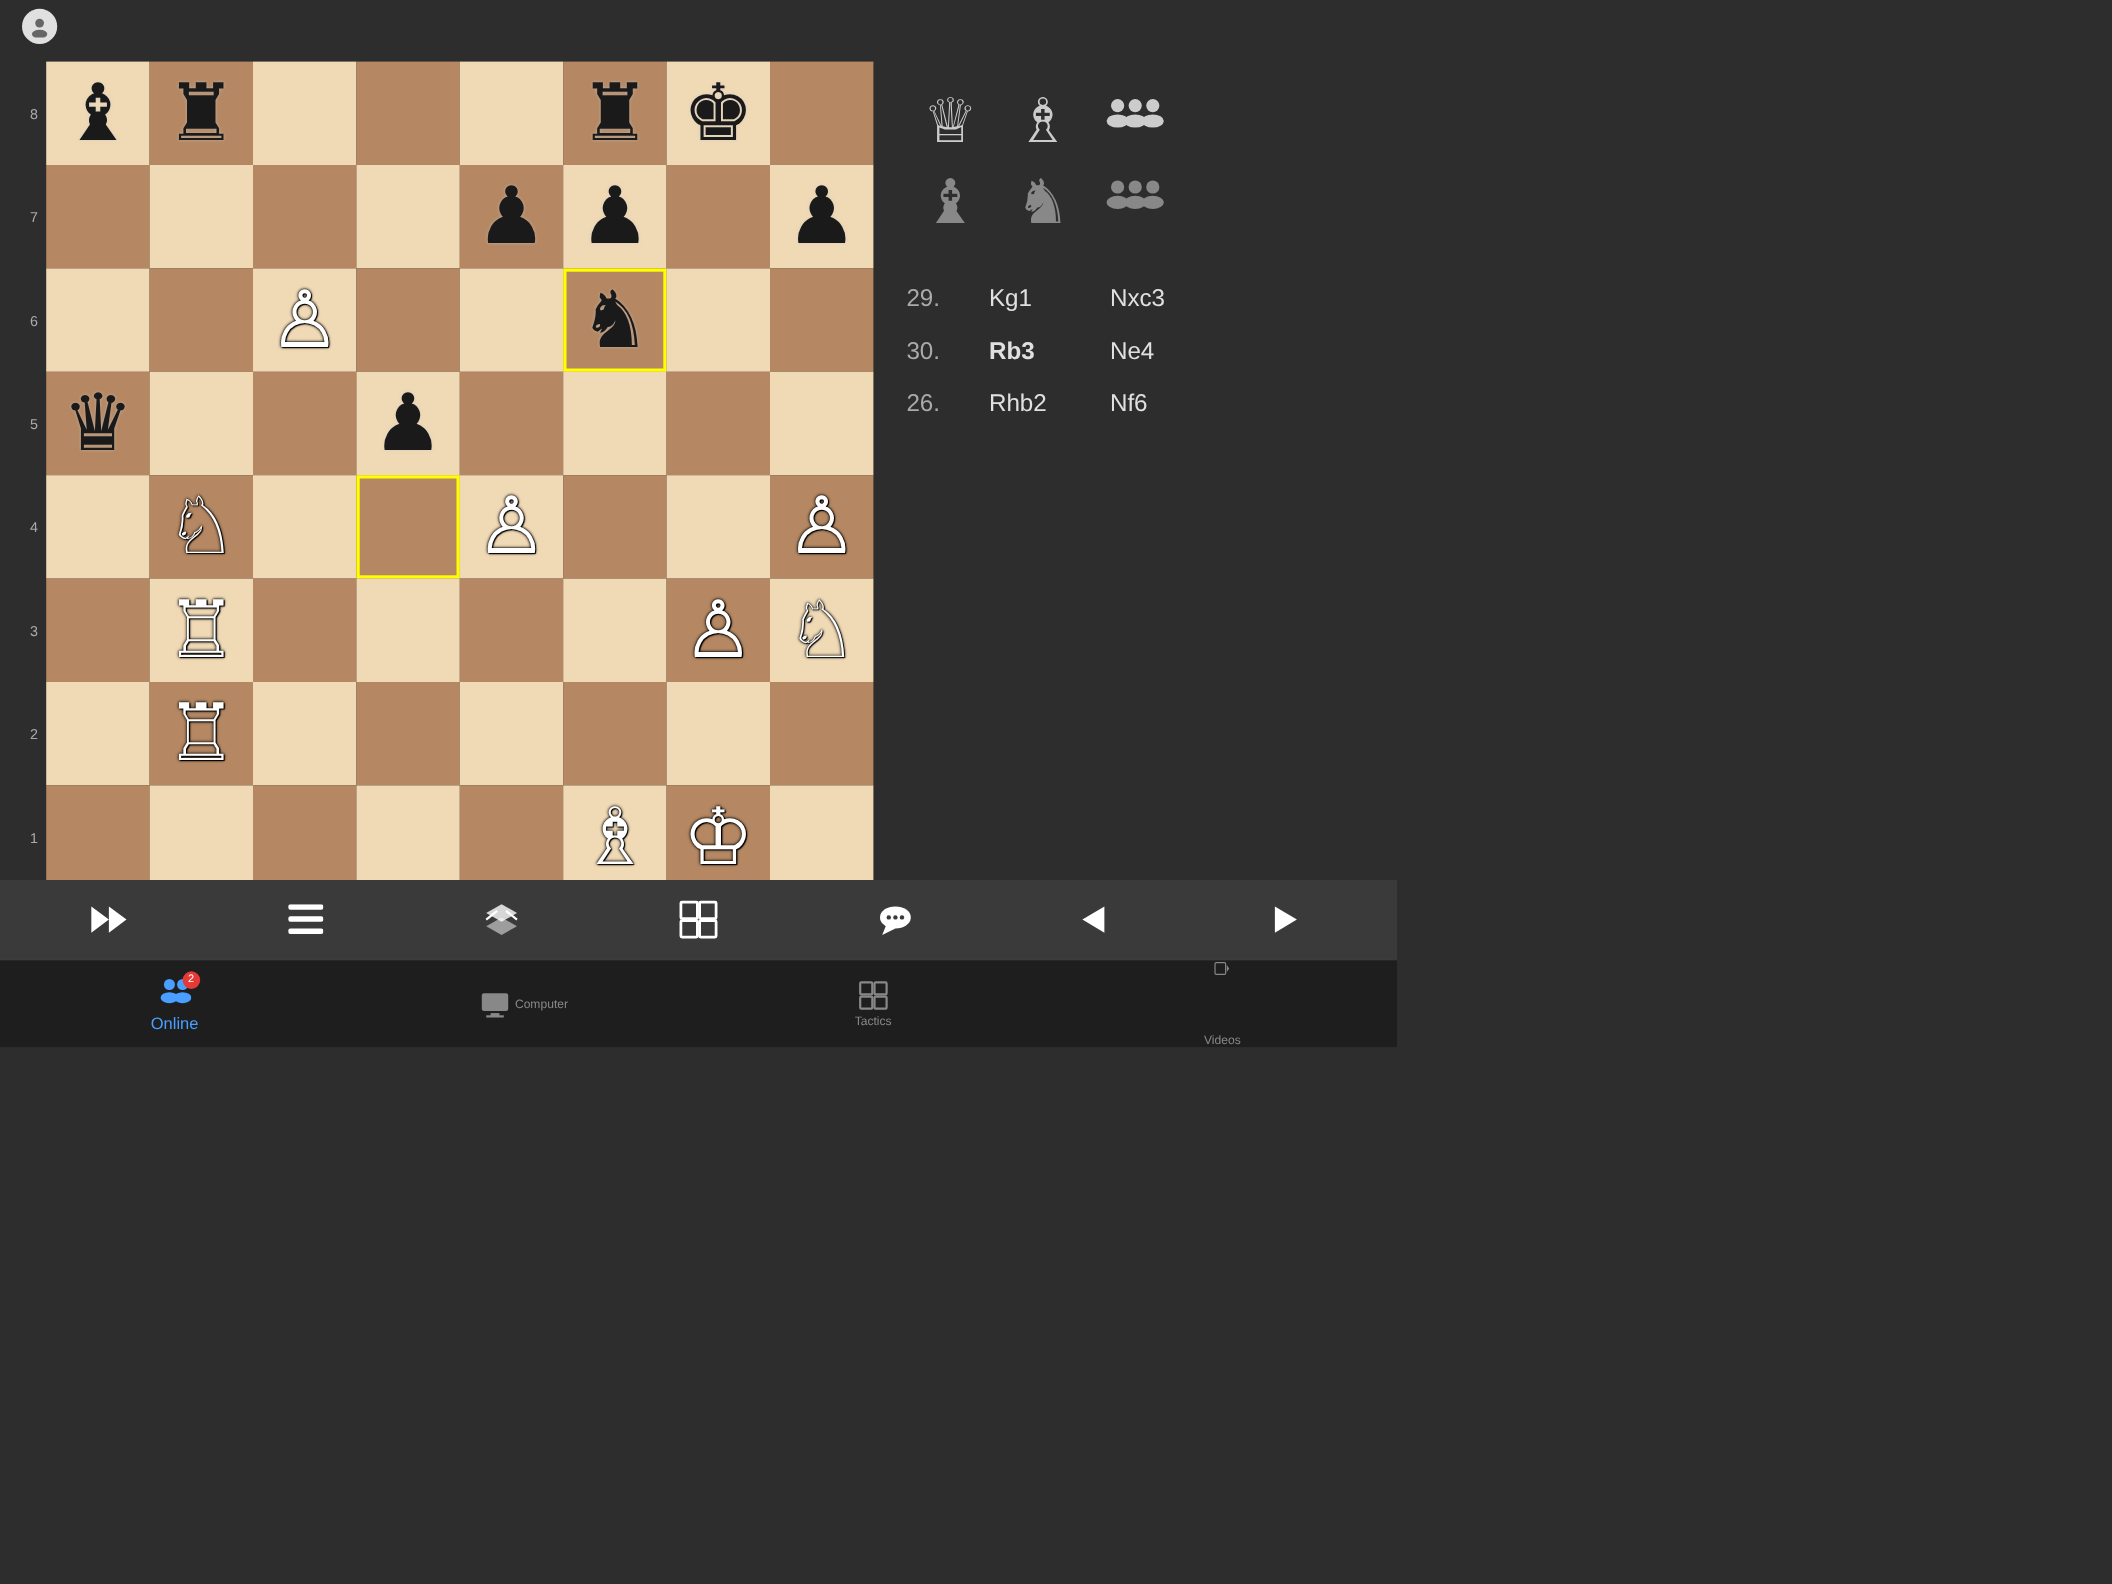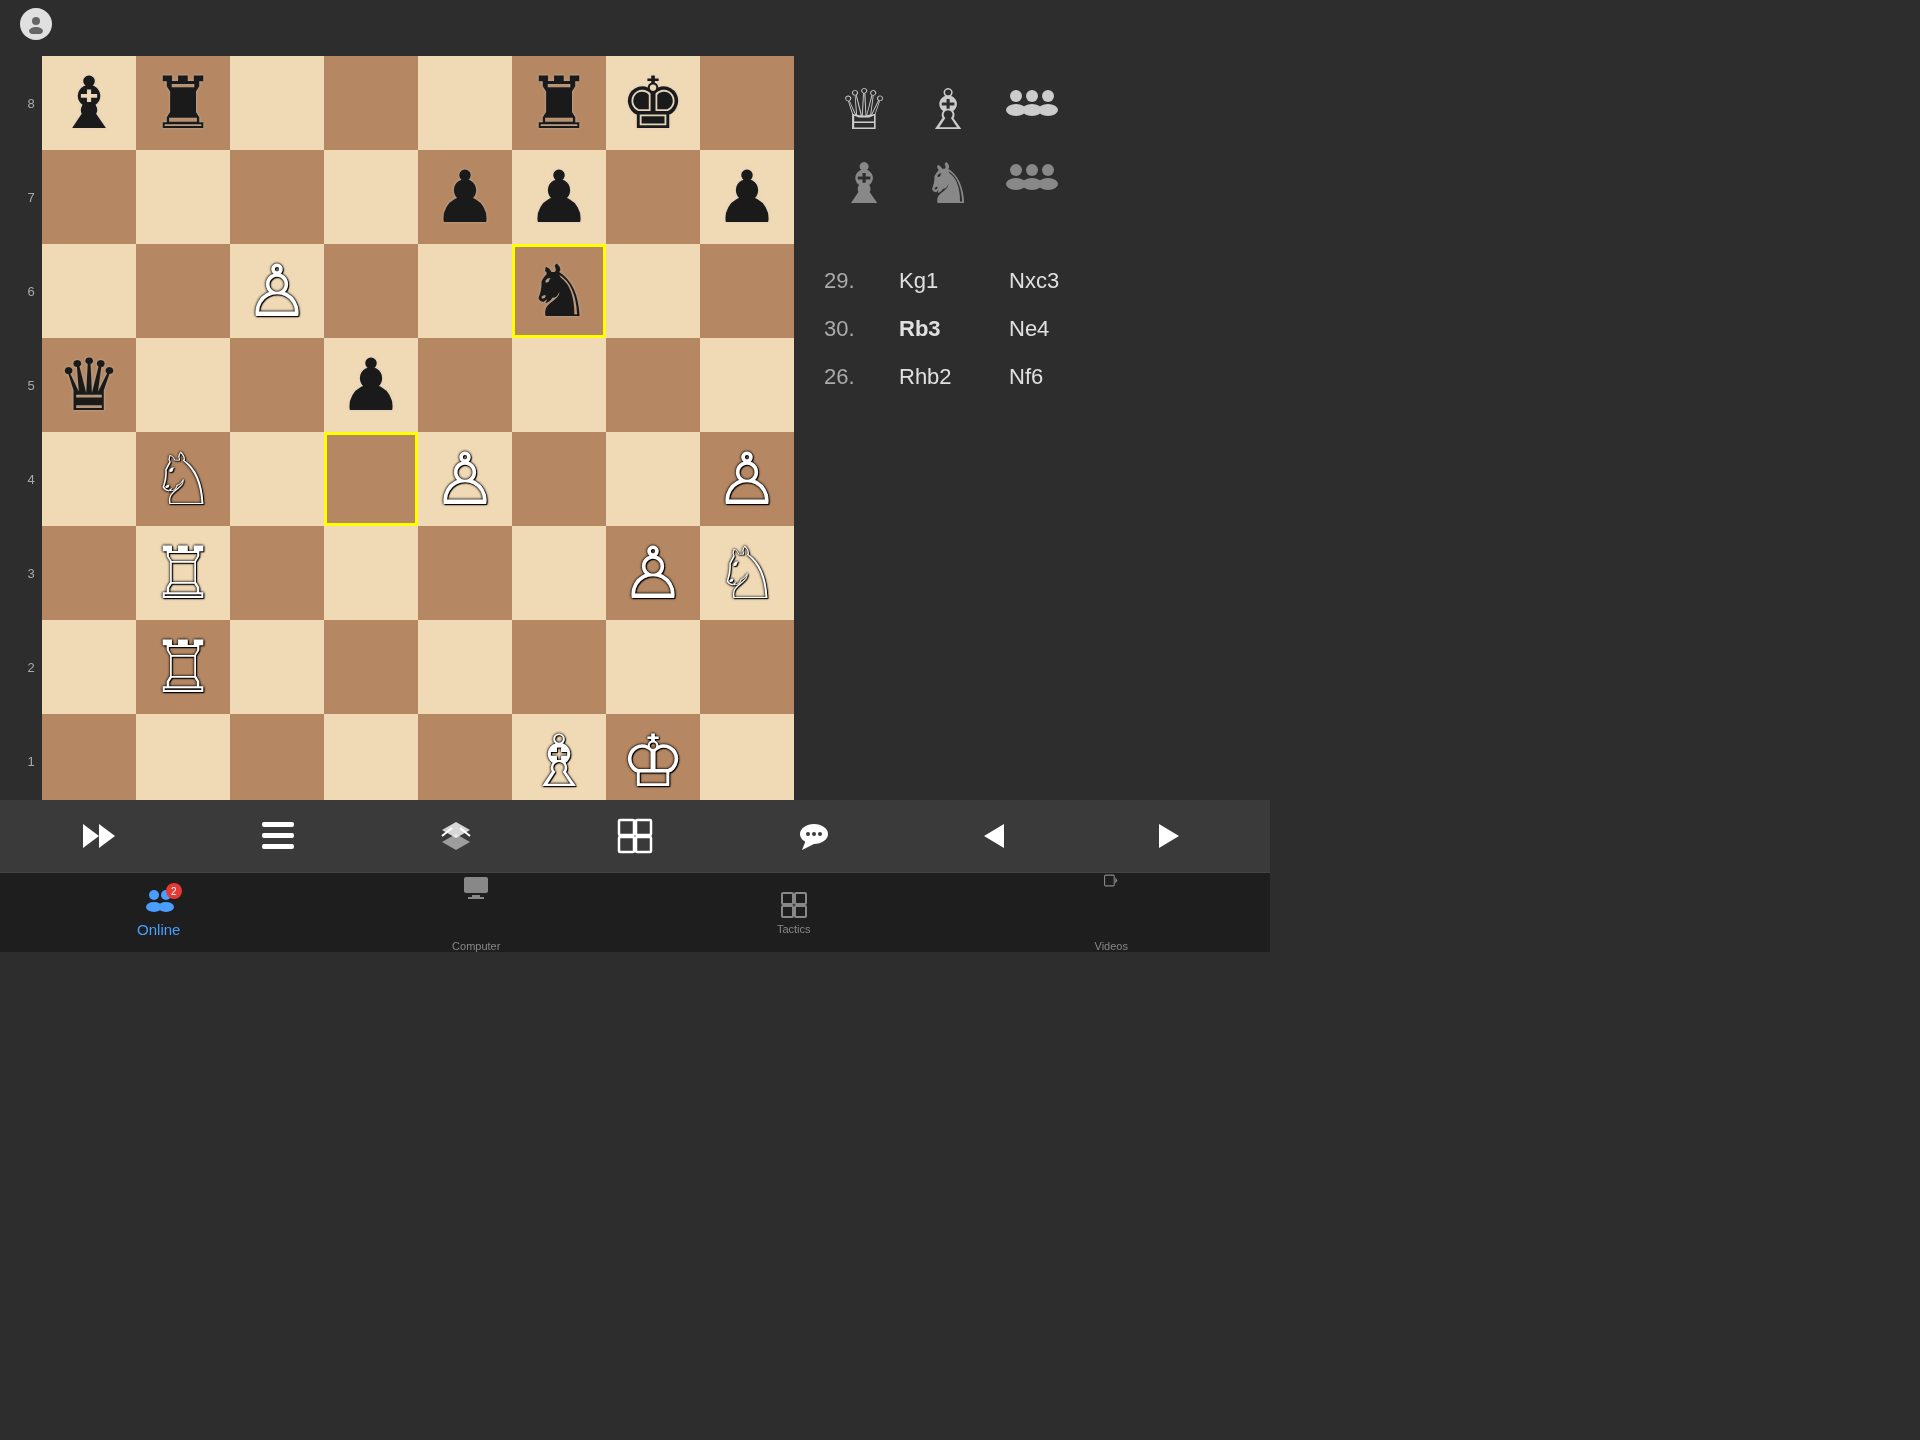--- a/index.html
+++ b/index.html
@@ -217,21 +217,21 @@
             <circle cx="12" cy="12" r="6"></circle>
             <ellipse cx="12" cy="26" rx="10" ry="6"></ellipse>
             <circle cx="28" cy="12" r="6"></circle>
             <ellipse cx="28" cy="26" rx="10" ry="6"></ellipse>
             <circle cx="44" cy="12" r="6"></circle>
             <ellipse cx="44" cy="26" rx="10" ry="6"></ellipse>
           </svg>
         </div>
       </div>
 
-      <div style="margin-top:50px;">
+      <div style="margin-top:40px;">
         <div style="display:flex;gap:20px;margin-bottom:22px;font-size:22px;color:#e0e0e0;">
           <span style="color:#aaa;min-width:55px;">29.</span>
           <span style="min-width:90px;cursor:pointer;">Kg1</span>
           <span style="min-width:90px;cursor:pointer;">Nxc3</span>
         </div>
         <div style="display:flex;gap:20px;margin-bottom:22px;font-size:22px;color:#e0e0e0;">
           <span style="color:#aaa;min-width:55px;">30.</span>
           <span style="min-width:90px;cursor:pointer;font-weight:bold;">Rb3</span>
           <span style="min-width:90px;cursor:pointer;">Ne4</span>
         </div>
@@ -300,21 +300,21 @@
         <svg width="30" height="26" viewBox="0 0 30 26" fill="#4a9eff">
           <circle cx="10" cy="8" r="5"></circle>
           <ellipse cx="10" cy="20" rx="8" ry="5"></ellipse>
           <circle cx="22" cy="8" r="5"></circle>
           <ellipse cx="22" cy="20" rx="8" ry="5"></ellipse>
         </svg>
         <div style="position:absolute;top:-4px;right:-8px;background:#e53935;color:#fff;border-radius:50%;width:16px;height:16px;font-size:10px;display:flex;align-items:center;justify-content:center;">2</div>
       </div>
       <span style="font-size:15px;color:#4a9eff;">Online</span>
     </div>
-    <div style="flex:1;display:flex;flex-direction:column;align-items:center;justify-content:space-between;gap:4px;cursor:pointer;color:#888;">
+    <div style="flex:1;display:flex;flex-direction:row;align-items:center;justify-content:center;gap:4px;cursor:pointer;color:#888;">
       <svg width="28" height="28" viewBox="0 0 28 28" fill="#888">
         <rect x="2" y="4" width="24" height="16" rx="2"></rect>
         <rect x="10" y="22" width="8" height="3"></rect>
         <rect x="6" y="24" width="16" height="2"></rect>
       </svg>
       <span style="font-size:11px;">Computer</span>
     </div>
     <div style="flex:1;display:flex;flex-direction:column;align-items:center;justify-content:center;gap:4px;cursor:pointer;color:#888;">
       <svg width="28" height="28" viewBox="0 0 28 28" fill="none" stroke="#888" stroke-width="2">
         <rect x="2" y="2" width="11" height="11" rx="1"></rect>

